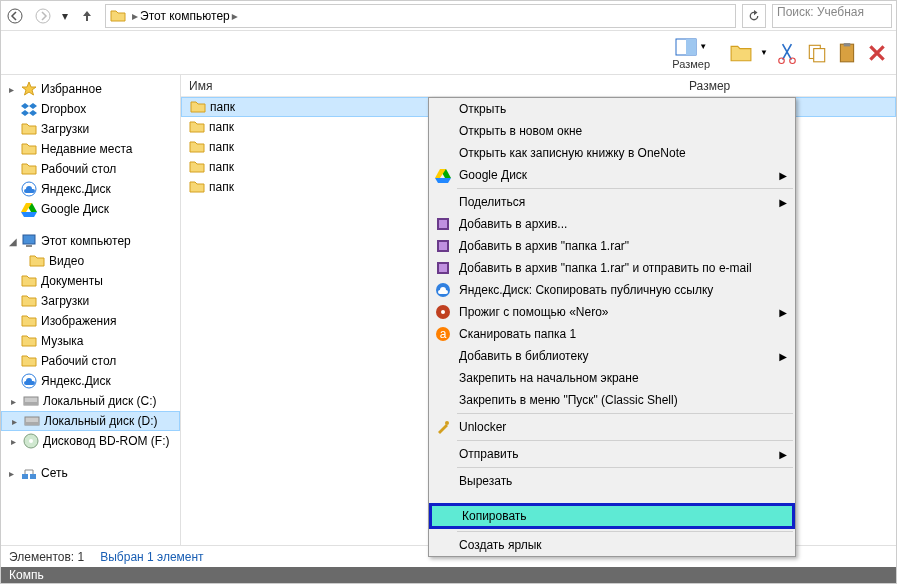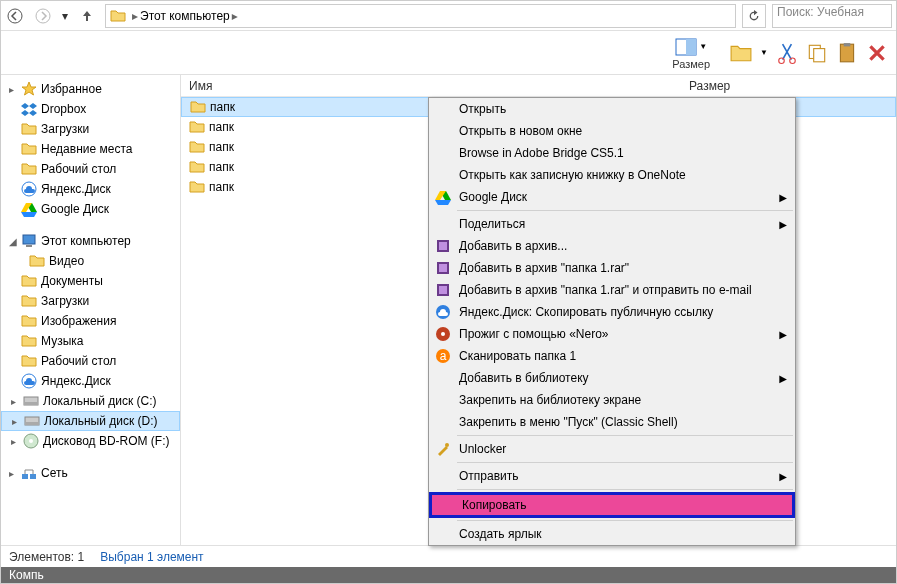--- a/index.html
+++ b/index.html
@@ -34,21 +34,21 @@
 .file-row.sel{background:#cce8ff;border:1px solid #99d1ff;}
 .file-row .ico{width:16px;height:16px;margin-right:4px;}
 .file-name{width:120px;overflow:hidden;}
 .file-visible{position:absolute;left:410px;white-space:nowrap;}
 .context-menu{position:absolute;left:247px;top:22px;width:368px;background:#f0f0f0;border:1px solid #999;box-shadow:2px 2px 4px rgba(0,0,0,0.3);z-index:100;}
 .cm-item{display:flex;align-items:center;height:22px;padding:0 24px 0 30px;position:relative;cursor:default;}
 .cm-item.bold{font-weight:normal;}
 .cm-item .cm-ico{position:absolute;left:6px;width:16px;height:16px;}
 .cm-item .arrow{position:absolute;right:8px;font-size:10px;}
 .cm-sep{height:1px;background:#d0d0d0;margin:2px 2px 2px 28px;}
-.cm-highlight{border:3px solid #1020c8;height:26px !important;background:#ec4899;}
+.cm-highlight{border:3px solid #1020c8;height:26px !important;background:#5eead4;margin-top:11px;}
 .status{position:absolute;bottom:16px;left:0;right:0;height:22px;border-top:1px solid #e0e0e0;display:flex;align-items:center;padding:0 8px;gap:16px;color:#333;}
 .infobar{position:absolute;bottom:0;left:0;right:0;height:16px;background:#6a6a6a;color:#fff;display:flex;align-items:center;padding:0 8px;font-size:11px;justify-content:space-between;}
 .folder-ico{fill:#f7d774;stroke:#d4a020;}
 </style>
 </head>
 <body>
 
 <div class="addr-bar">
   <div class="nav-btn">
       <svg viewBox="0 0 16 16">
@@ -316,23 +316,20 @@
       </div>
 
     <div class="context-menu" id="ctx">
         <div class="cm-item bold">
           <span>Открыть</span>
         </div>
         <div class="cm-item">
           <span>Открыть в новом окне</span>
         </div>
         <div class="cm-item">
-          <span>Browse in Adobe Bridge CS5.1</span>
-        </div>
-        <div class="cm-item">
           <span>Открыть как записную книжку в OneNote</span>
         </div>
         <div class="cm-item">
           <svg class="cm-ico" viewBox="0 0 16 16">
             <path fill="#0a0" d="M5 2h6l5 9h-6z"></path>
             <path fill="#fc0" d="M11 2L5 2 0 11h5z"></path>
             <path fill="#28f" d="M0 11l3 5h10l3-5z"></path>
           </svg>
           <span>Google Диск</span>
           <span class="arrow">▶</span>
@@ -383,39 +380,42 @@
             <circle cx="8" cy="8" r="7" fill="#ff8000"></circle>
             <text x="8" y="12" text-anchor="middle" fill="#fff" font-size="10">a</text>
           </svg>
           <span>Сканировать папка 1</span>
         </div>
         <div class="cm-item">
           <span>Добавить в библиотеку</span>
           <span class="arrow">▶</span>
         </div>
         <div class="cm-item">
-          <span>Закрепить на библиотеку экране</span>
+          <span>Закрепить на начальном экране</span>
         </div>
         <div class="cm-item">
           <span>Закрепить в меню "Пуск" (Classic Shell)</span>
         </div>
         <div class="cm-sep"></div>
         <div class="cm-item">
           <svg class="cm-ico" viewBox="0 0 16 16">
             <path d="M3 13l8-8 2 2-8 8z" fill="#d4a020"></path>
             <circle cx="12" cy="4" r="2" fill="#d4a020"></circle>
           </svg>
           <span>Unlocker</span>
         </div>
         <div class="cm-sep"></div>
         <div class="cm-item">
           <span>Отправить</span>
           <span class="arrow">▶</span>
         </div>
         <div class="cm-sep"></div>
+        <div class="cm-item">
+          <span>Вырезать</span>
+        </div>
         <div class="cm-item cm-highlight">
           <span>Копировать</span>
         </div>
         <div class="cm-sep"></div>
         <div class="cm-item">
           <span>Создать ярлык</span>
         </div>
       </div>
   </div>
 </div>

